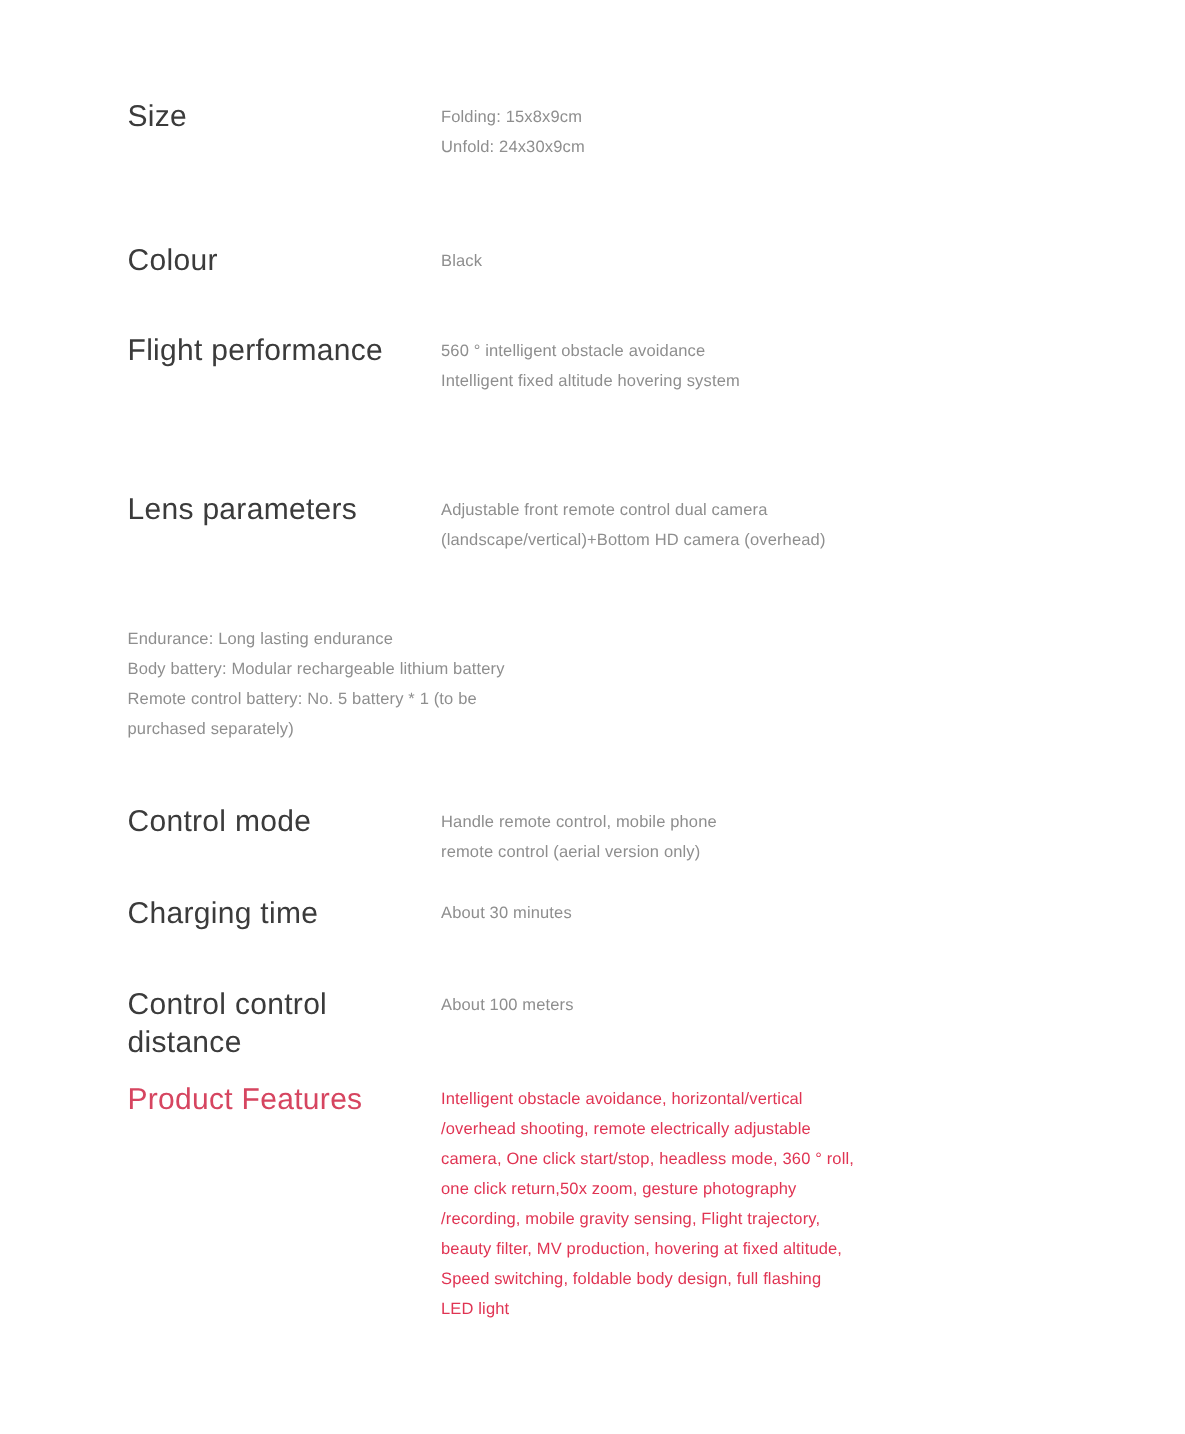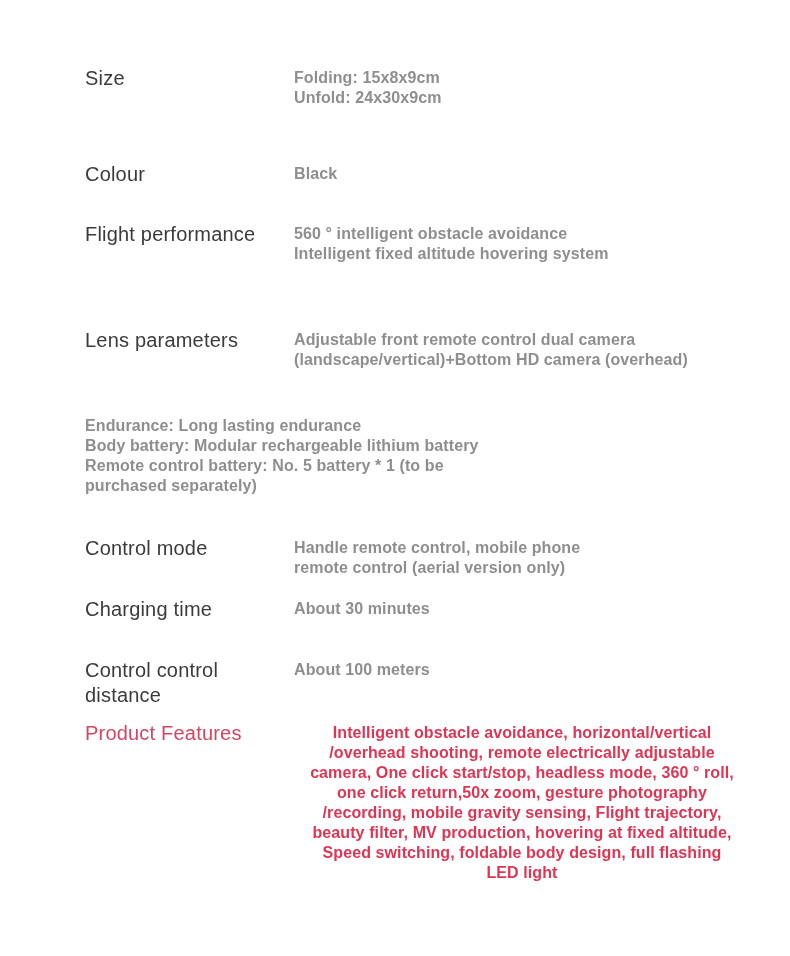--- a/index.html
+++ b/index.html
@@ -32,29 +32,28 @@
     flex:0 0 209px;
     font-size:20px;
     line-height:25px;
     color:var(--label-color);
     white-space:pre-line;
     letter-spacing:0.2px;
   }
   .value{
     flex:1;
     padding-top:2px;
-    font-size:16px;
+    font-size:11px;
     line-height:20px;
     color:var(--value-color);
     white-space:pre-line;
     letter-spacing:0.1px;
-    font-weight:bold;
   }
   .row.accent .label{color:var(--accent-label);}
-  .row.accent .value{color:var(--accent-text);text-align:center;}
+  .row.accent .value{color:var(--accent-text);}
 </style>
 </head>
 <body>
 
 <div class="sheet">
 
   <section class="row" style="top:66px">
     <div class="label">Size</div>
     <div class="value">Folding: 15x8x9cm
 Unfold: 24x30x9cm</div>

